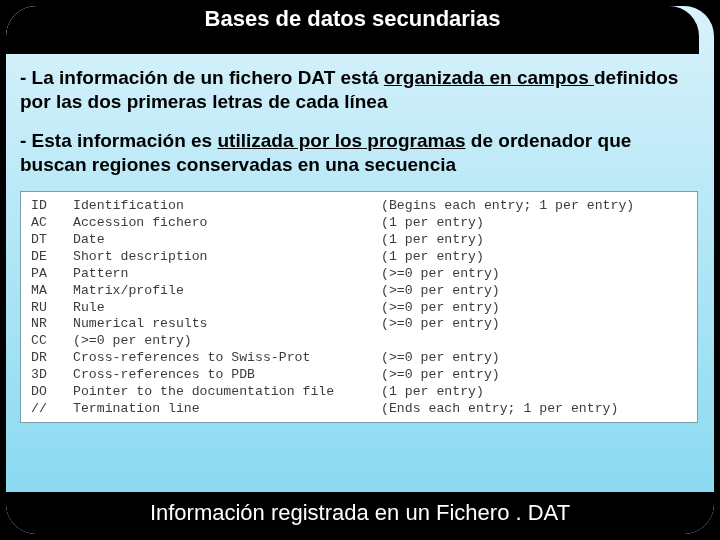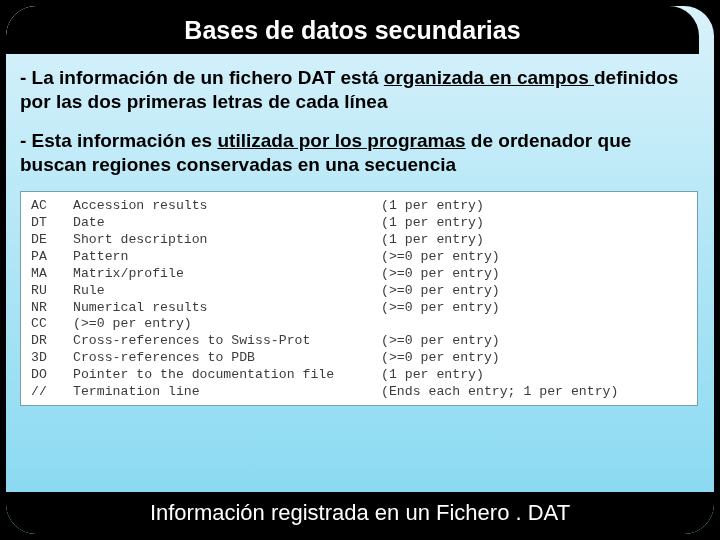--- a/index.html
+++ b/index.html
@@ -30,24 +30,24 @@
   .title-bar {
     position: absolute;
     top: 0;
     left: 0;
     right: 15px;
     height: 48px;
     background: #000;
     border-top-left-radius: 30px;
     border-top-right-radius: 30px;
     color: #fff;
-    font-size: 25px;
+    font-size: 22px;
     font-weight: bold;
     display: flex;
-    align-items: center;
+    align-items: flex-start;
     justify-content: center;
   }
   .footer-bar {
     position: absolute;
     bottom: 0;
     left: 0;
     right: 0;
     height: 42px;
     background: #000;
     border-bottom-left-radius: 30px;
@@ -105,22 +105,27 @@
       <p class="para">
         <span>- La información de un fichero DAT está </span><span class="u">organizada en campos </span><span>definidos por las dos primeras letras de cada línea</span>
       </p>
 
       <p class="para">
         <span>- Esta información es </span><span class="u">utilizada por los programas</span><span> de ordenador que buscan regiones conservadas en una secuencia</span>
       </p>
 
       <div class="table-box">
         <div class="row">
+            <span class="c1">ID</span>
+            <span class="c2">Identification</span>
+            <span class="c3">(Begins each entry; 1 per entry)</span>
+          </div>
+        <div class="row">
             <span class="c1">AC</span>
-            <span class="c2">Accession results</span>
+            <span class="c2">Accession fichero</span>
             <span class="c3">(1 per entry)</span>
           </div>
         <div class="row">
             <span class="c1">DT</span>
             <span class="c2">Date</span>
             <span class="c3">(1 per entry)</span>
           </div>
         <div class="row">
             <span class="c1">DE</span>
             <span class="c2">Short description</span>

